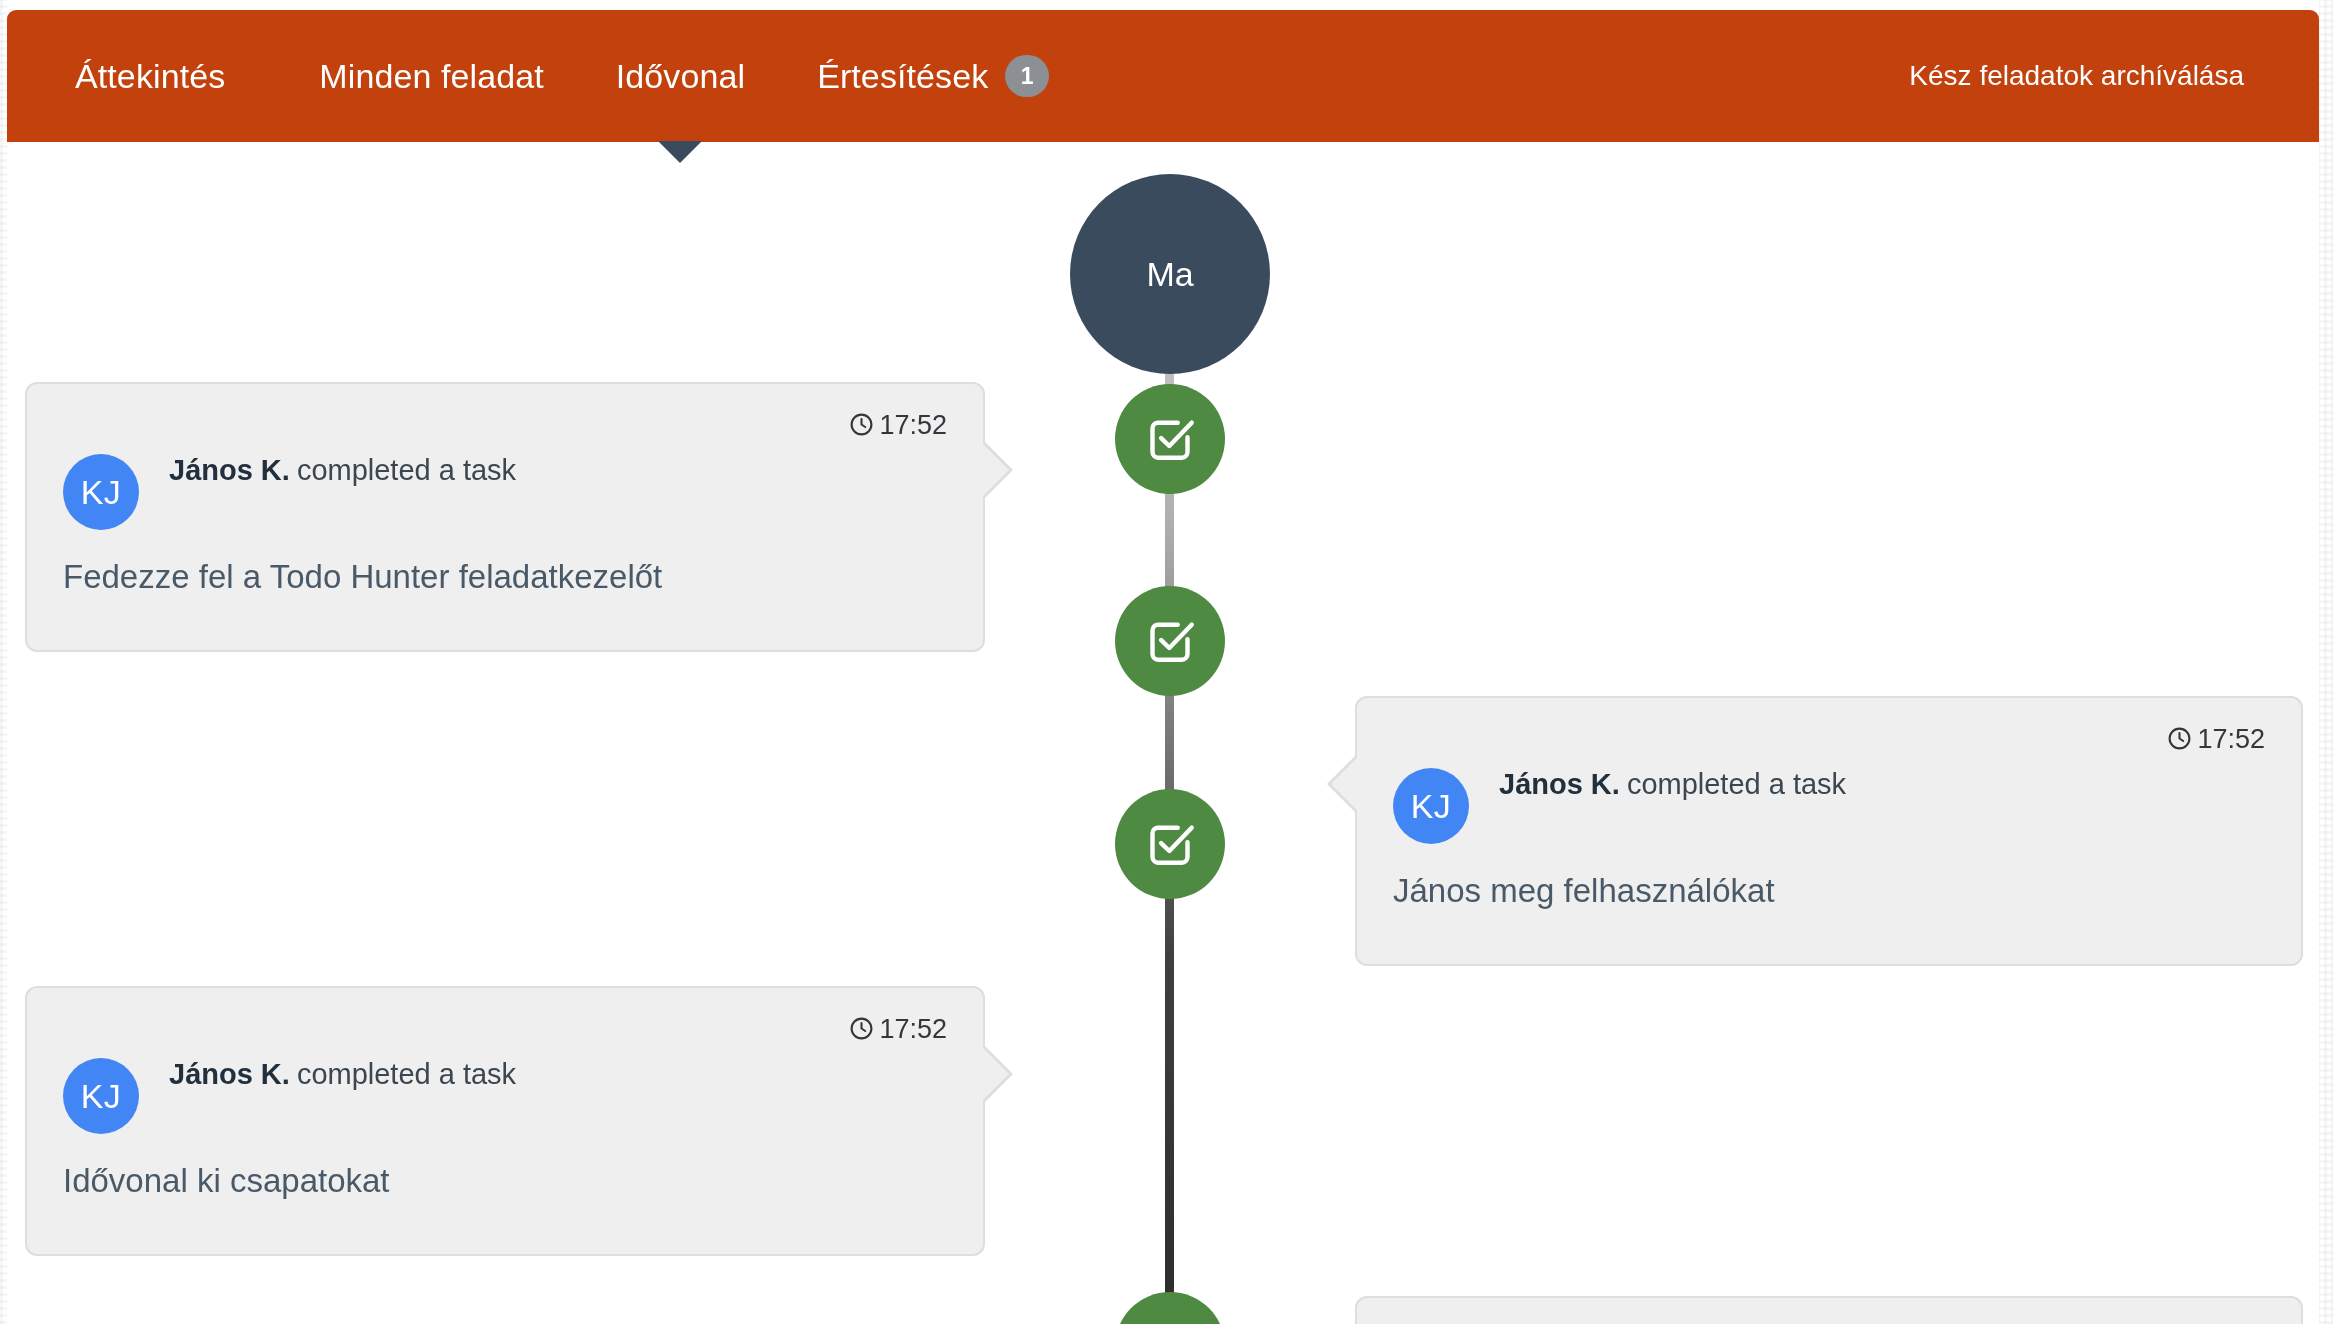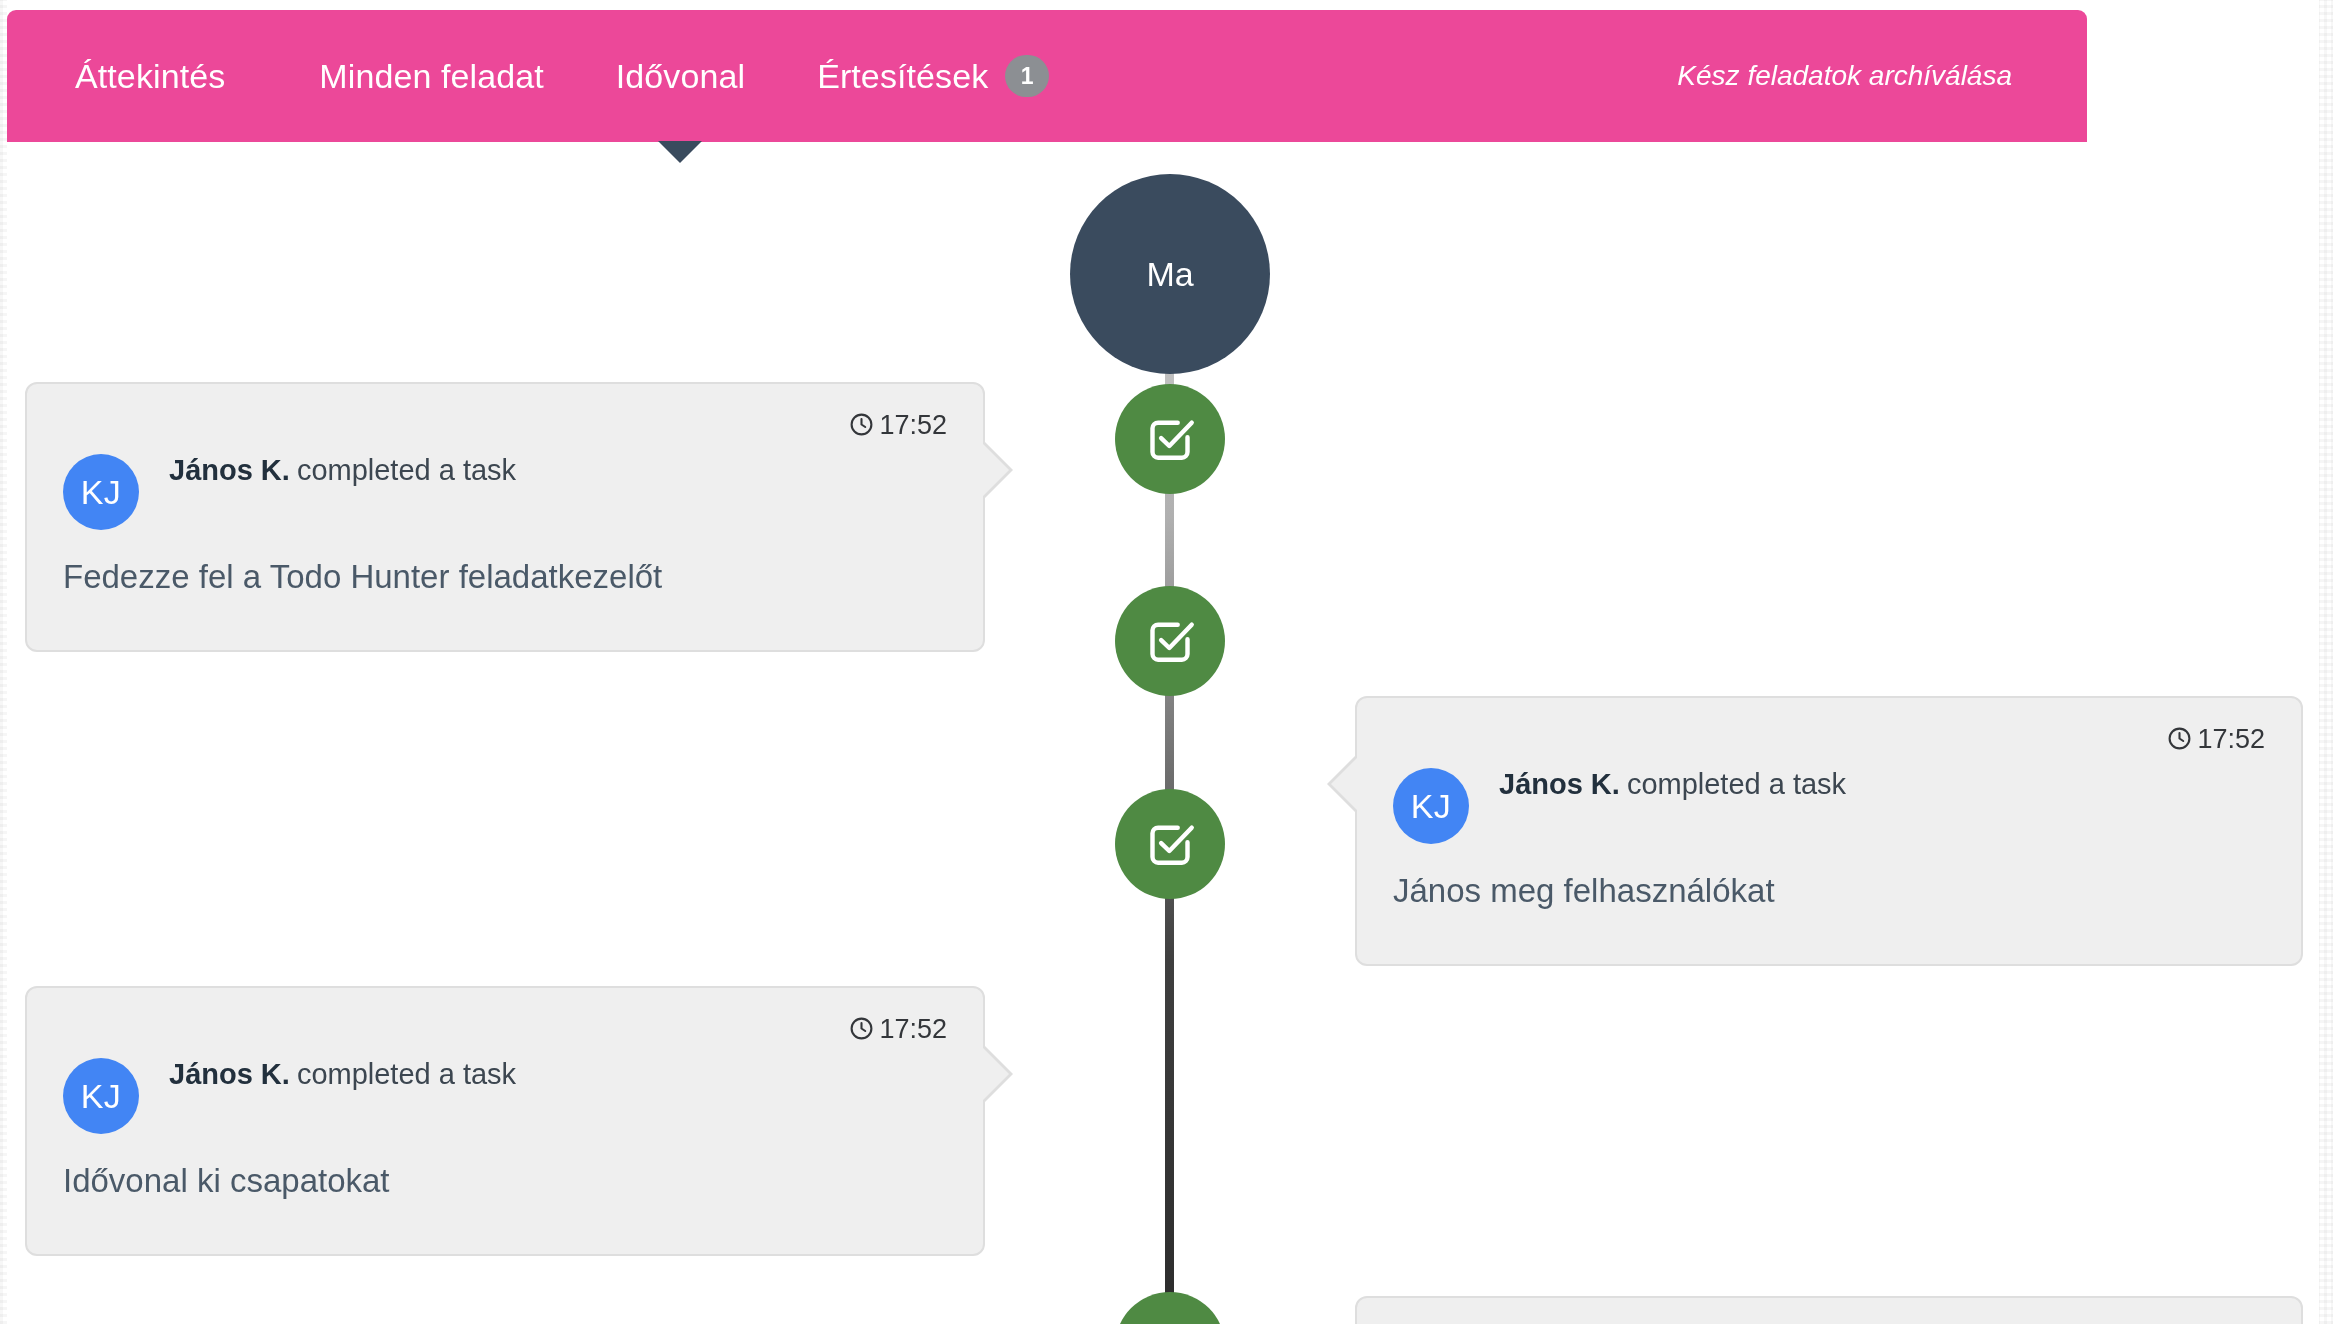--- a/index.html
+++ b/index.html
@@ -28,23 +28,23 @@
     height: 1324px;
     background: #ffffff;
     overflow: hidden;
   }
 
   
   #navbar {
     position: absolute;
     left: 0;
     top: 10px;
-    width: 2080px;
+    width: 2312px;
     height: 132px;
-    background: #ec4899;
+    background: #c2410c;
     border-radius: 9px 9px 0 0;
     display: flex;
     align-items: center;
   }
 
   .nav-left {
     display: flex;
     align-items: center;
     height: 100%;
     padding-left: 68px;
@@ -92,21 +92,20 @@
     vertical-align: middle;
   }
 
   .nav-right {
     margin-left: auto;
     padding-right: 75px;
     color: #ffffff;
     font-size: 28px;
     cursor: pointer;
     white-space: nowrap;
-    font-style: italic;
   }
 
   
   #timeline {
     position: absolute;
     left: 0;
     top: 154px;
     width: 2312px;
     height: 1182px;
   }

